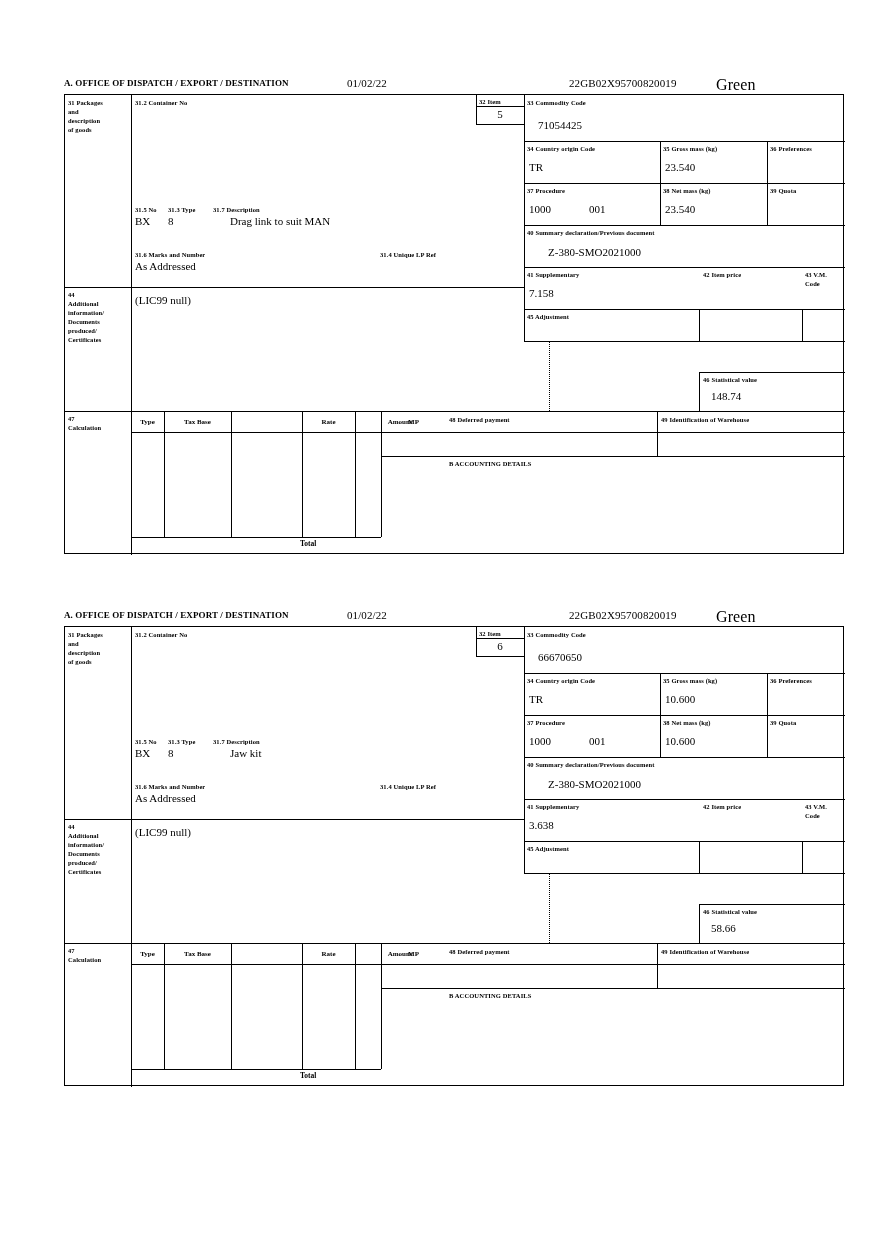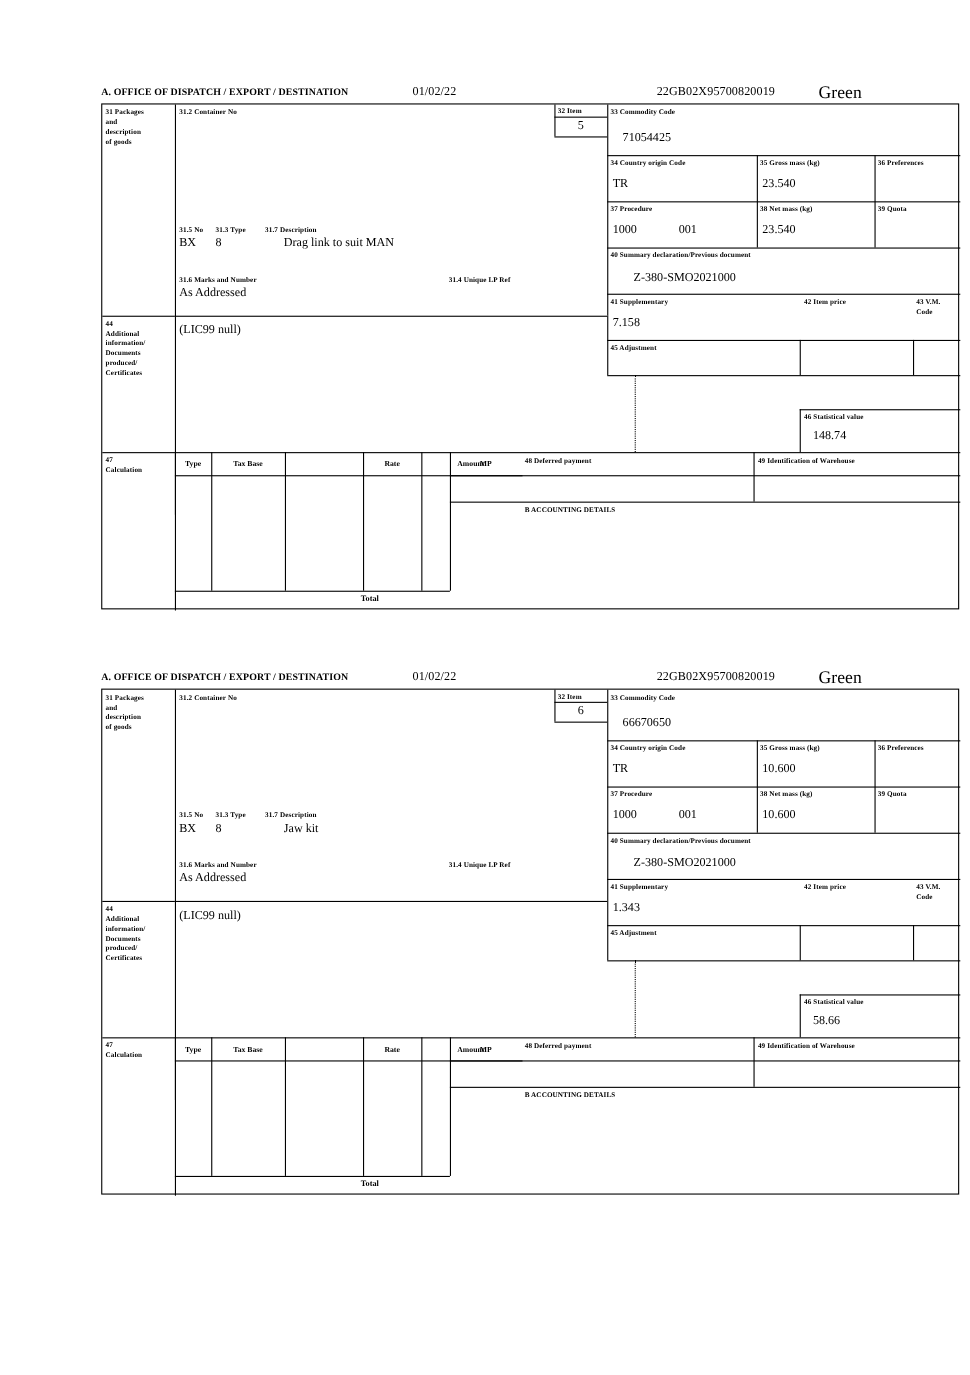--- a/index.html
+++ b/index.html
@@ -14,21 +14,21 @@
     color: #000000;
     position: relative;
   }
   .page {
     position: relative;
     width: 882px;
     height: 1250px;
   }
   .form {
     position: absolute;
-    left: 92px;
+    left: 64px;
     width: 782px;
   }
   .form-1 { top: 78px; }
   .form-2 { top: 610px; }
 
   
   .hdr {
     position: relative;
     height: 16px;
     font-size: 9px;
@@ -301,21 +301,21 @@
       <div class="val" style="left:524px; top:108px;">001</div>
       <div class="lbl" style="left:598px; top:91px;">38 Net mass (kg)</div>
       <div class="val" style="left:600px; top:108px;">10.600</div>
       <div class="lbl" style="left:705px; top:91px;">39 Quota</div>
       <div class="val" style="left:707px; top:108px;"></div>
 
       <div class="lbl" style="left:462px; top:133px;">40 Summary declaration/Previous document</div>
       <div class="val" style="left:483px; top:151px;">Z-380-SMO2021000</div>
 
       <div class="lbl" style="left:462px; top:175px;">41 Supplementary</div>
-      <div class="val" style="left:464px; top:192px;">1.343</div>
+      <div class="val" style="left:464px; top:192px;">3.638</div>
       <div class="lbl" style="left:638px; top:175px;">42 Item price</div>
       <div class="val" style="left:640px; top:192px;"></div>
       <div class="lbl" style="left:740px; top:175px;">43 V.M. Code</div>
       <div class="val" style="left:742px; top:192px;"></div>
 
       <div class="lbl" style="left:462px; top:217px;">45 Adjustment</div>
       <div class="val" style="left:464px; top:229px;"></div>
 
       <div class="lbl" style="left:638px; top:280px;">46 Statistical value</div>
       <div class="val" style="left:646px; top:295px;">58.66</div>

